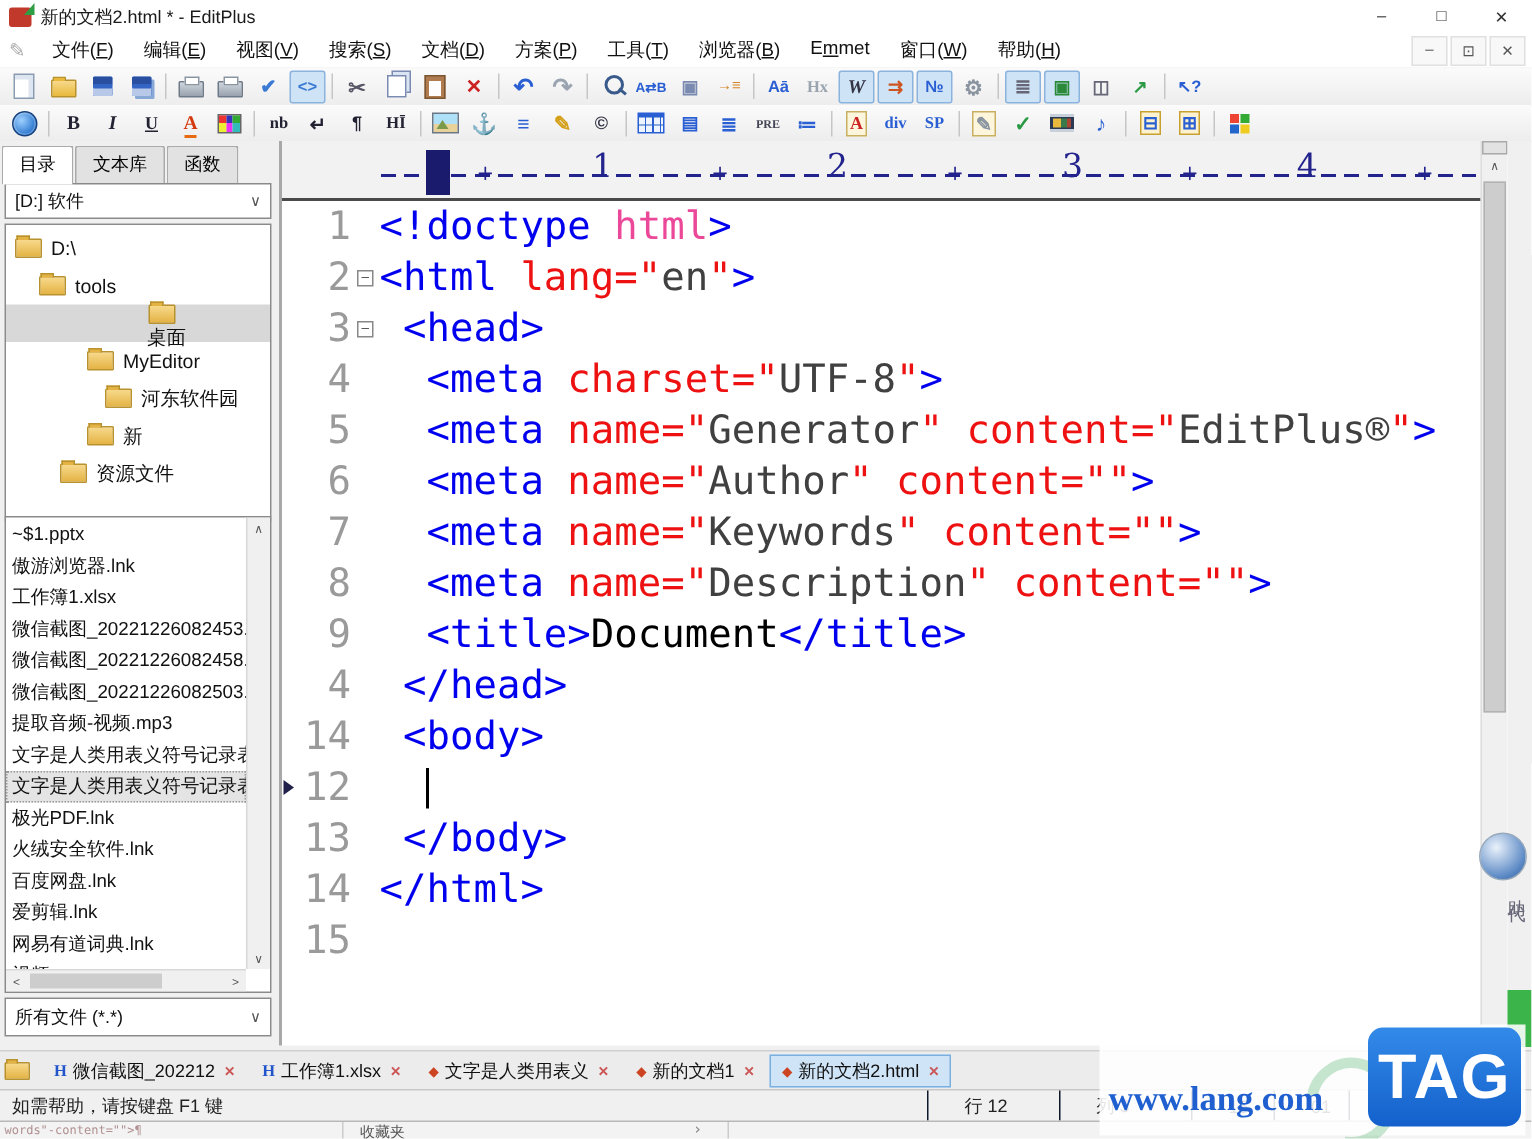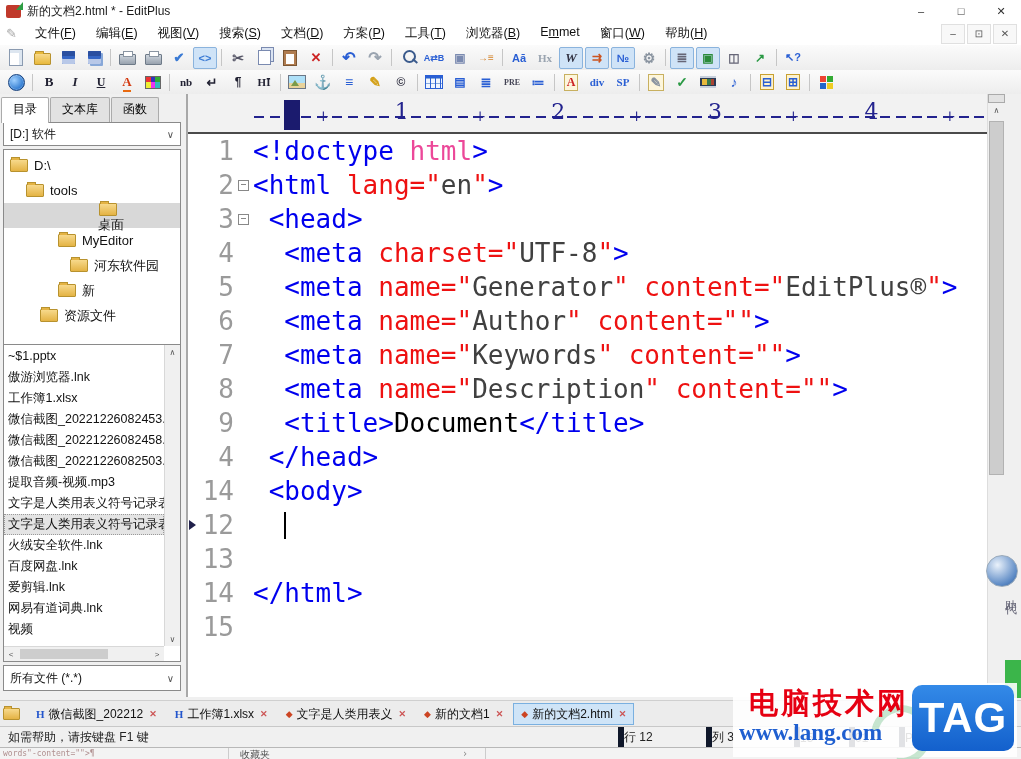--- a/index.html
+++ b/index.html
@@ -115,21 +115,21 @@
   .tb-folder:before{content:"";position:absolute;left:0;top:-3px;width:6px;height:2px;background:#e4b344;border:1px solid #b8922e;border-bottom:none}
   .dtab{display:flex;align-items:center;height:20px;padding:0 7px;margin-right:2px;font-size:12px;border:1px solid transparent;white-space:nowrap}
   .dtab.active{background:#cfe4f7;border:1px solid #7ab0e0}
   .dtab .ih{color:#2255cc;font-weight:bold;font-family:"Liberation Serif",serif;font-size:11px;margin-right:4px}
   .dtab .id{color:#cc4422;font-size:9px;margin-right:4px}
   .dtab .dx{color:#cc5555;font-size:9px;margin-left:6px;font-weight:bold}
   
   .statusbar{position:absolute;left:0;top:726px;right:0;height:21px;background:#f0f0f0;border-top:1px solid #c8c8c8;display:flex;align-items:center;font-size:12px;color:#222}
   .st-help{padding-left:8px;white-space:nowrap}
   .st-cells{margin-left:auto;display:flex;height:100%}
-  .st-cell{border-left:6px solid #0f172a;display:flex;align-items:center;padding-left:0;box-sizing:border-box}
+  .st-cell{border-left:1px solid #0f172a;display:flex;align-items:center;padding-left:24px;box-sizing:border-box}
   
   .bleed{position:absolute;left:0;top:747px;right:0;height:12px;background:#f3f3f3;border-top:1px solid #b8b8b8;overflow:hidden;font-size:8px;color:#b09090;font-family:"DejaVu Sans Mono",monospace}
   .bleed .noise{position:absolute;left:3px;top:1px}
   .bleed .fav{position:absolute;left:240px;top:0;color:#555;font-size:10px;font-family:"Liberation Sans",sans-serif}
   .bleed .favchev{position:absolute;left:462px;top:0;color:#888;font-size:10px}
   .bleed .sep1{position:absolute;left:228px;top:0;bottom:0;width:1px;background:#ccc}
   .bleed .sep2{position:absolute;left:485px;top:0;bottom:0;width:1px;background:#ccc}
   
   .watermark{position:absolute;left:733px;top:683px;width:284px;height:74px;background:rgba(255,255,255,.88);z-index:10}
   .wm-swirl{position:absolute;left:138px;top:22px;width:46px;height:46px;border:7px solid rgba(60,170,90,.28);border-left-color:transparent;border-radius:50%;transform:rotate(-35deg)}
@@ -426,20 +426,21 @@
       <div class="filelist" id="filelist">
           <div class="file-item">~$1.pptx</div>
           <div class="file-item">傲游浏览器.lnk</div>
           <div class="file-item">工作簿1.xlsx</div>
           <div class="file-item">微信截图_20221226082453.pr</div>
           <div class="file-item">微信截图_20221226082458.pr</div>
           <div class="file-item">微信截图_20221226082503.pr</div>
           <div class="file-item">提取音频-视频.mp3</div>
           <div class="file-item">文字是人类用表义符号记录表达</div>
           <div class="file-item sel">文字是人类用表义符号记录表达</div>
+          <div class="file-item">极光PDF.lnk</div>
           <div class="file-item">火绒安全软件.lnk</div>
           <div class="file-item">百度网盘.lnk</div>
           <div class="file-item">爱剪辑.lnk</div>
           <div class="file-item">网易有道词典.lnk</div>
           <div class="file-item">视频</div>
         </div>
       <div class="sb-vscroll">
         <div class="scr-btn" style="top:0">∧</div>
         <div class="scr-btn" style="bottom:0">∨</div>
       </div>
@@ -532,20 +533,21 @@
         <div class="cl">
           <span class="ln">12</span>
           <span class="fslot"></span>
           <span class="ct"></span>
           <div class="lmarker"></div>
           <div class="caret" style="left: 96.32px;"></div>
         </div>
         <div class="cl">
           <span class="ln">13</span>
           <span class="fslot"></span>
+          <span class="ct"><span class="c-t"> &lt;/body&gt;</span></span>
         </div>
         <div class="cl">
           <span class="ln">14</span>
           <span class="fslot"></span>
           <span class="ct"><span class="c-t">&lt;/html&gt;</span></span>
         </div>
         <div class="cl">
           <span class="ln">15</span>
           <span class="fslot"></span>
           <span class="ct"></span>
@@ -610,16 +612,15 @@
 <div class="bleed">
   <span class="noise">words"-content=""&gt;¶</span>
   <span class="sep1"></span>
   <span class="fav">收藏夹</span>
   <span class="favchev">›</span>
   <span class="sep2"></span>
 </div>
 
 <div class="watermark">
   <div class="wm-swirl"></div>
-  <div class="wm-site">电脑技术网</div>
   <div class="wm-url">www.lang.com</div>
   <div class="wm-logo">TAG</div>
 </div>
 
 </body></html>

